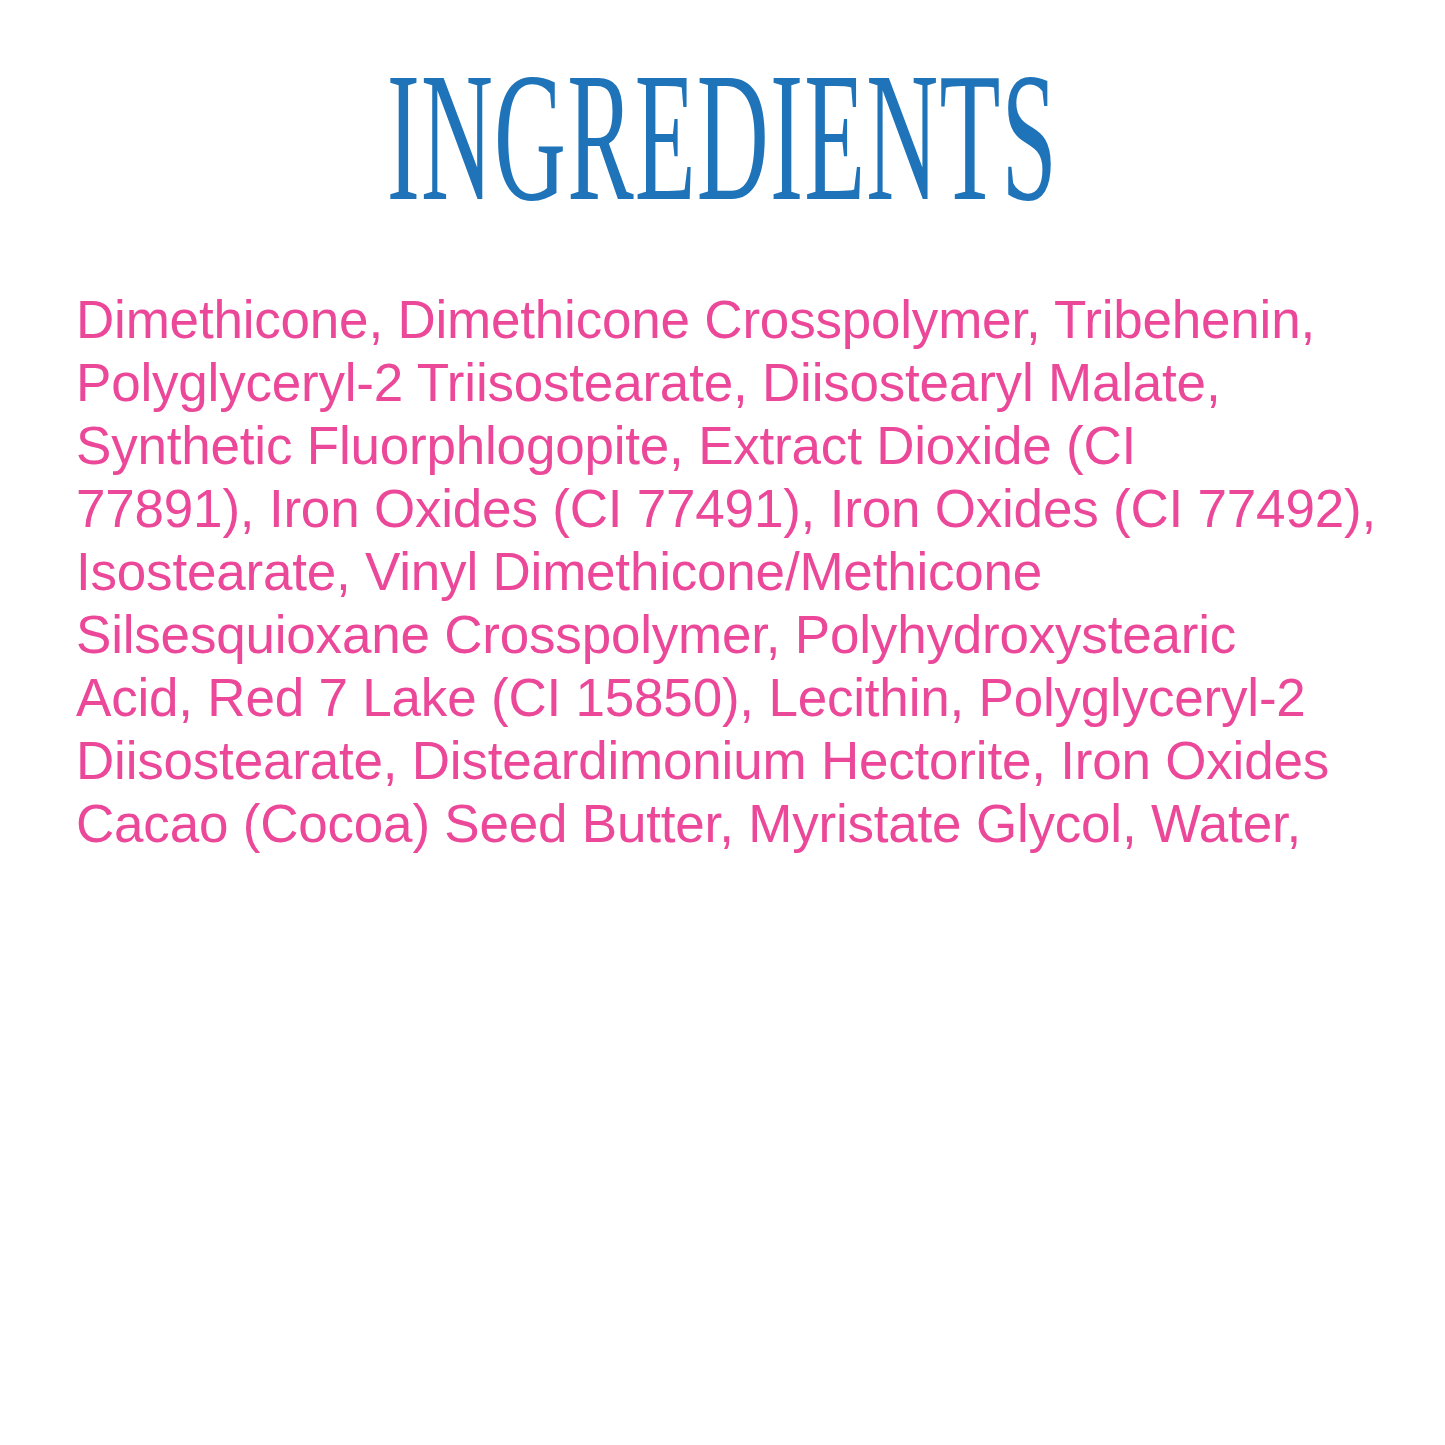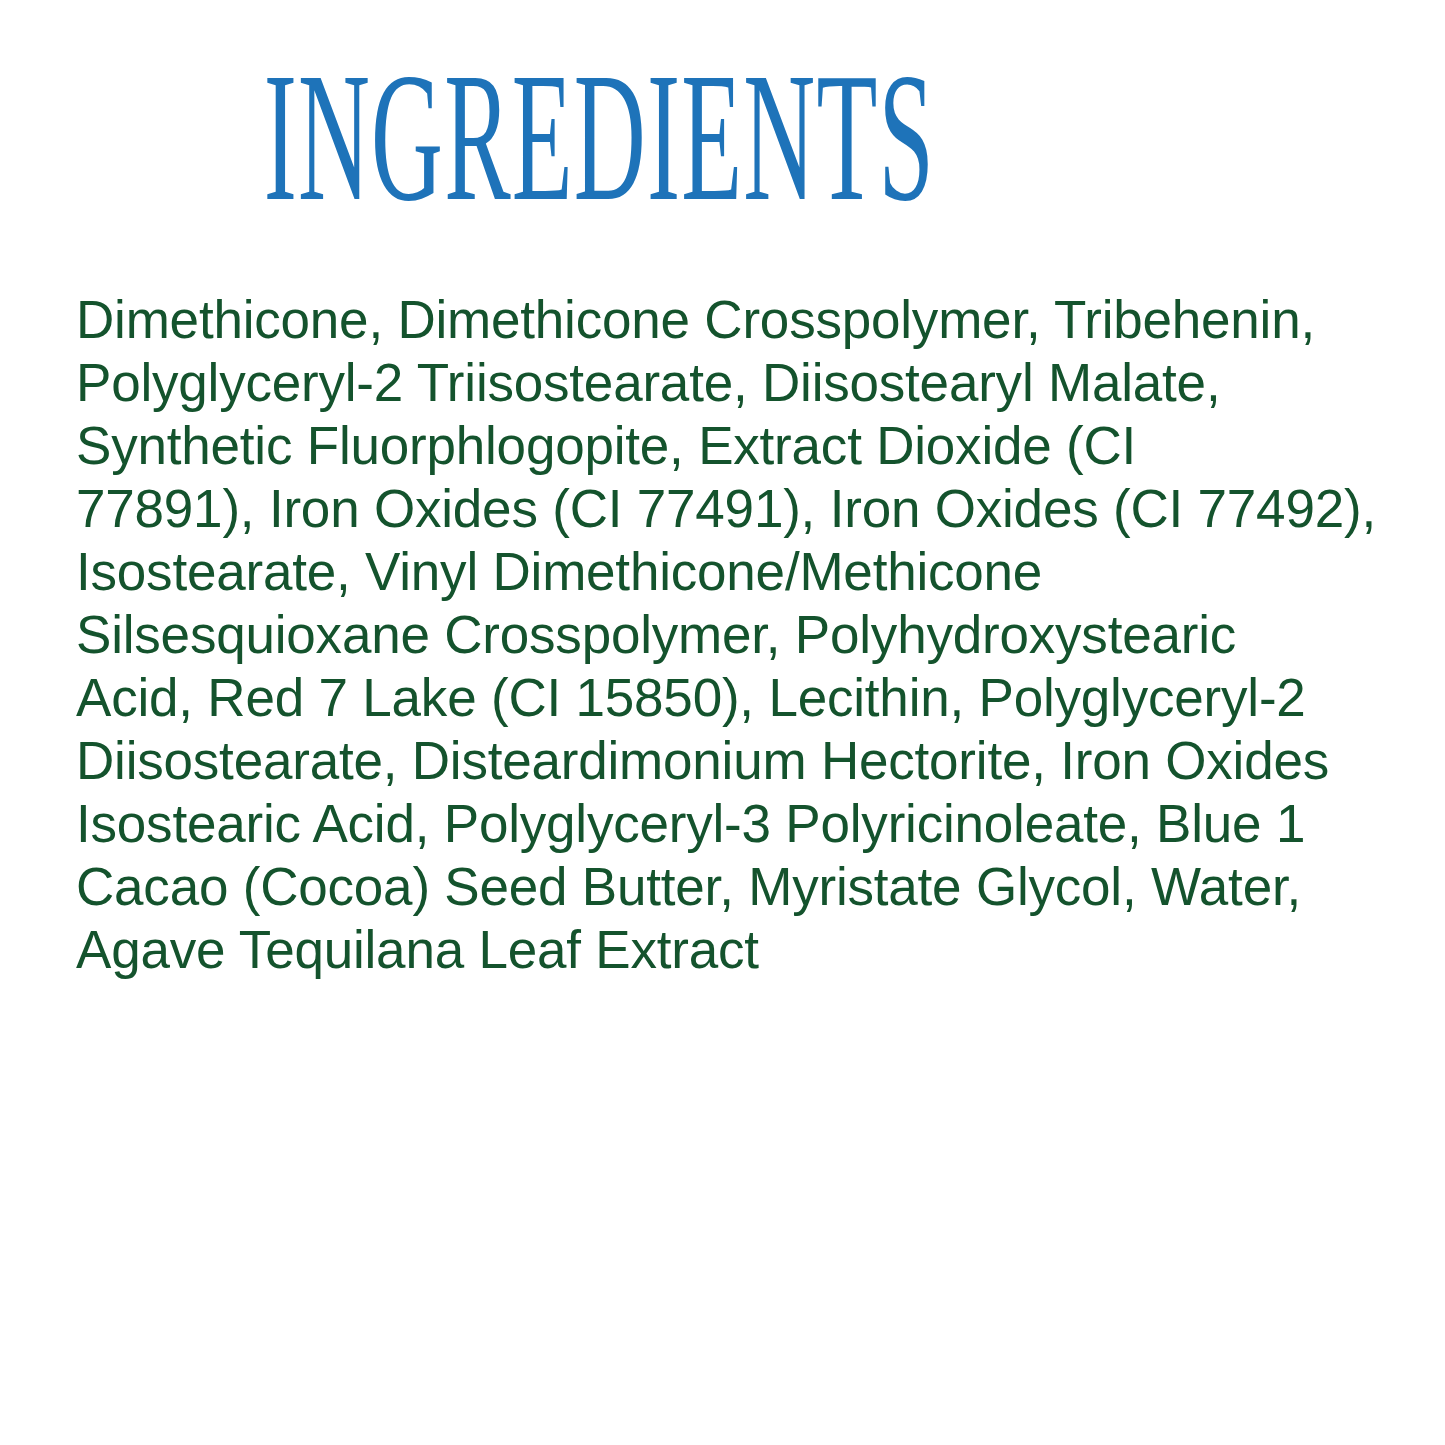--- a/index.html
+++ b/index.html
@@ -14,21 +14,21 @@
     position: relative;
     width: 1445px;
     height: 1445px;
     background: #ffffff;
   }
   .title-wrap {
     position: absolute;
     top: 48px;
     left: 0;
     width: 100%;
-    text-align: left;
+    text-align: center;
   }
   .title-text {
     display: inline-block;
     font-family: "Liberation Serif", serif;
     font-size: 178px;
     line-height: 1.0;
     font-weight: 400;
     letter-spacing: 2px;
     transform: scale(0.56, 1.04);
     transform-origin: 50% 50%;
@@ -50,27 +50,25 @@
 </style>
 </head>
 <body style="background: rgb(255, 255, 255);">
 
 <div class="panel">
 
   <div class="title-wrap">
     <span class="title-text" style="color: rgb(30, 115, 185);">INGREDIENTS</span>
   </div>
 
-  <div class="ingredients-block" style="color: #14532d;">
+  <div class="ingredients-block" style="color: #ec4899;">
     <div class="ing-line">Dimethicone, Dimethicone Crosspolymer, Tribehenin,</div>
     <div class="ing-line">Polyglyceryl-2 Triisostearate, Diisostearyl Malate,</div>
     <div class="ing-line">Synthetic Fluorphlogopite, Extract Dioxide (CI</div>
     <div class="ing-line">77891), Iron Oxides (CI 77491), Iron Oxides (CI 77492),</div>
     <div class="ing-line">Isostearate, Vinyl Dimethicone/Methicone</div>
     <div class="ing-line">Silsesquioxane Crosspolymer, Polyhydroxystearic</div>
     <div class="ing-line">Acid, Red 7 Lake (CI 15850), Lecithin, Polyglyceryl-2</div>
     <div class="ing-line">Diisostearate, Disteardimonium Hectorite, Iron Oxides</div>
-    <div class="ing-line">Isostearic Acid, Polyglyceryl-3 Polyricinoleate, Blue 1</div>
     <div class="ing-line">Cacao (Cocoa) Seed Butter, Myristate Glycol, Water,</div>
-    <div class="ing-line">Agave Tequilana Leaf Extract</div>
   </div>
 
 </div>
 
 </body></html>

